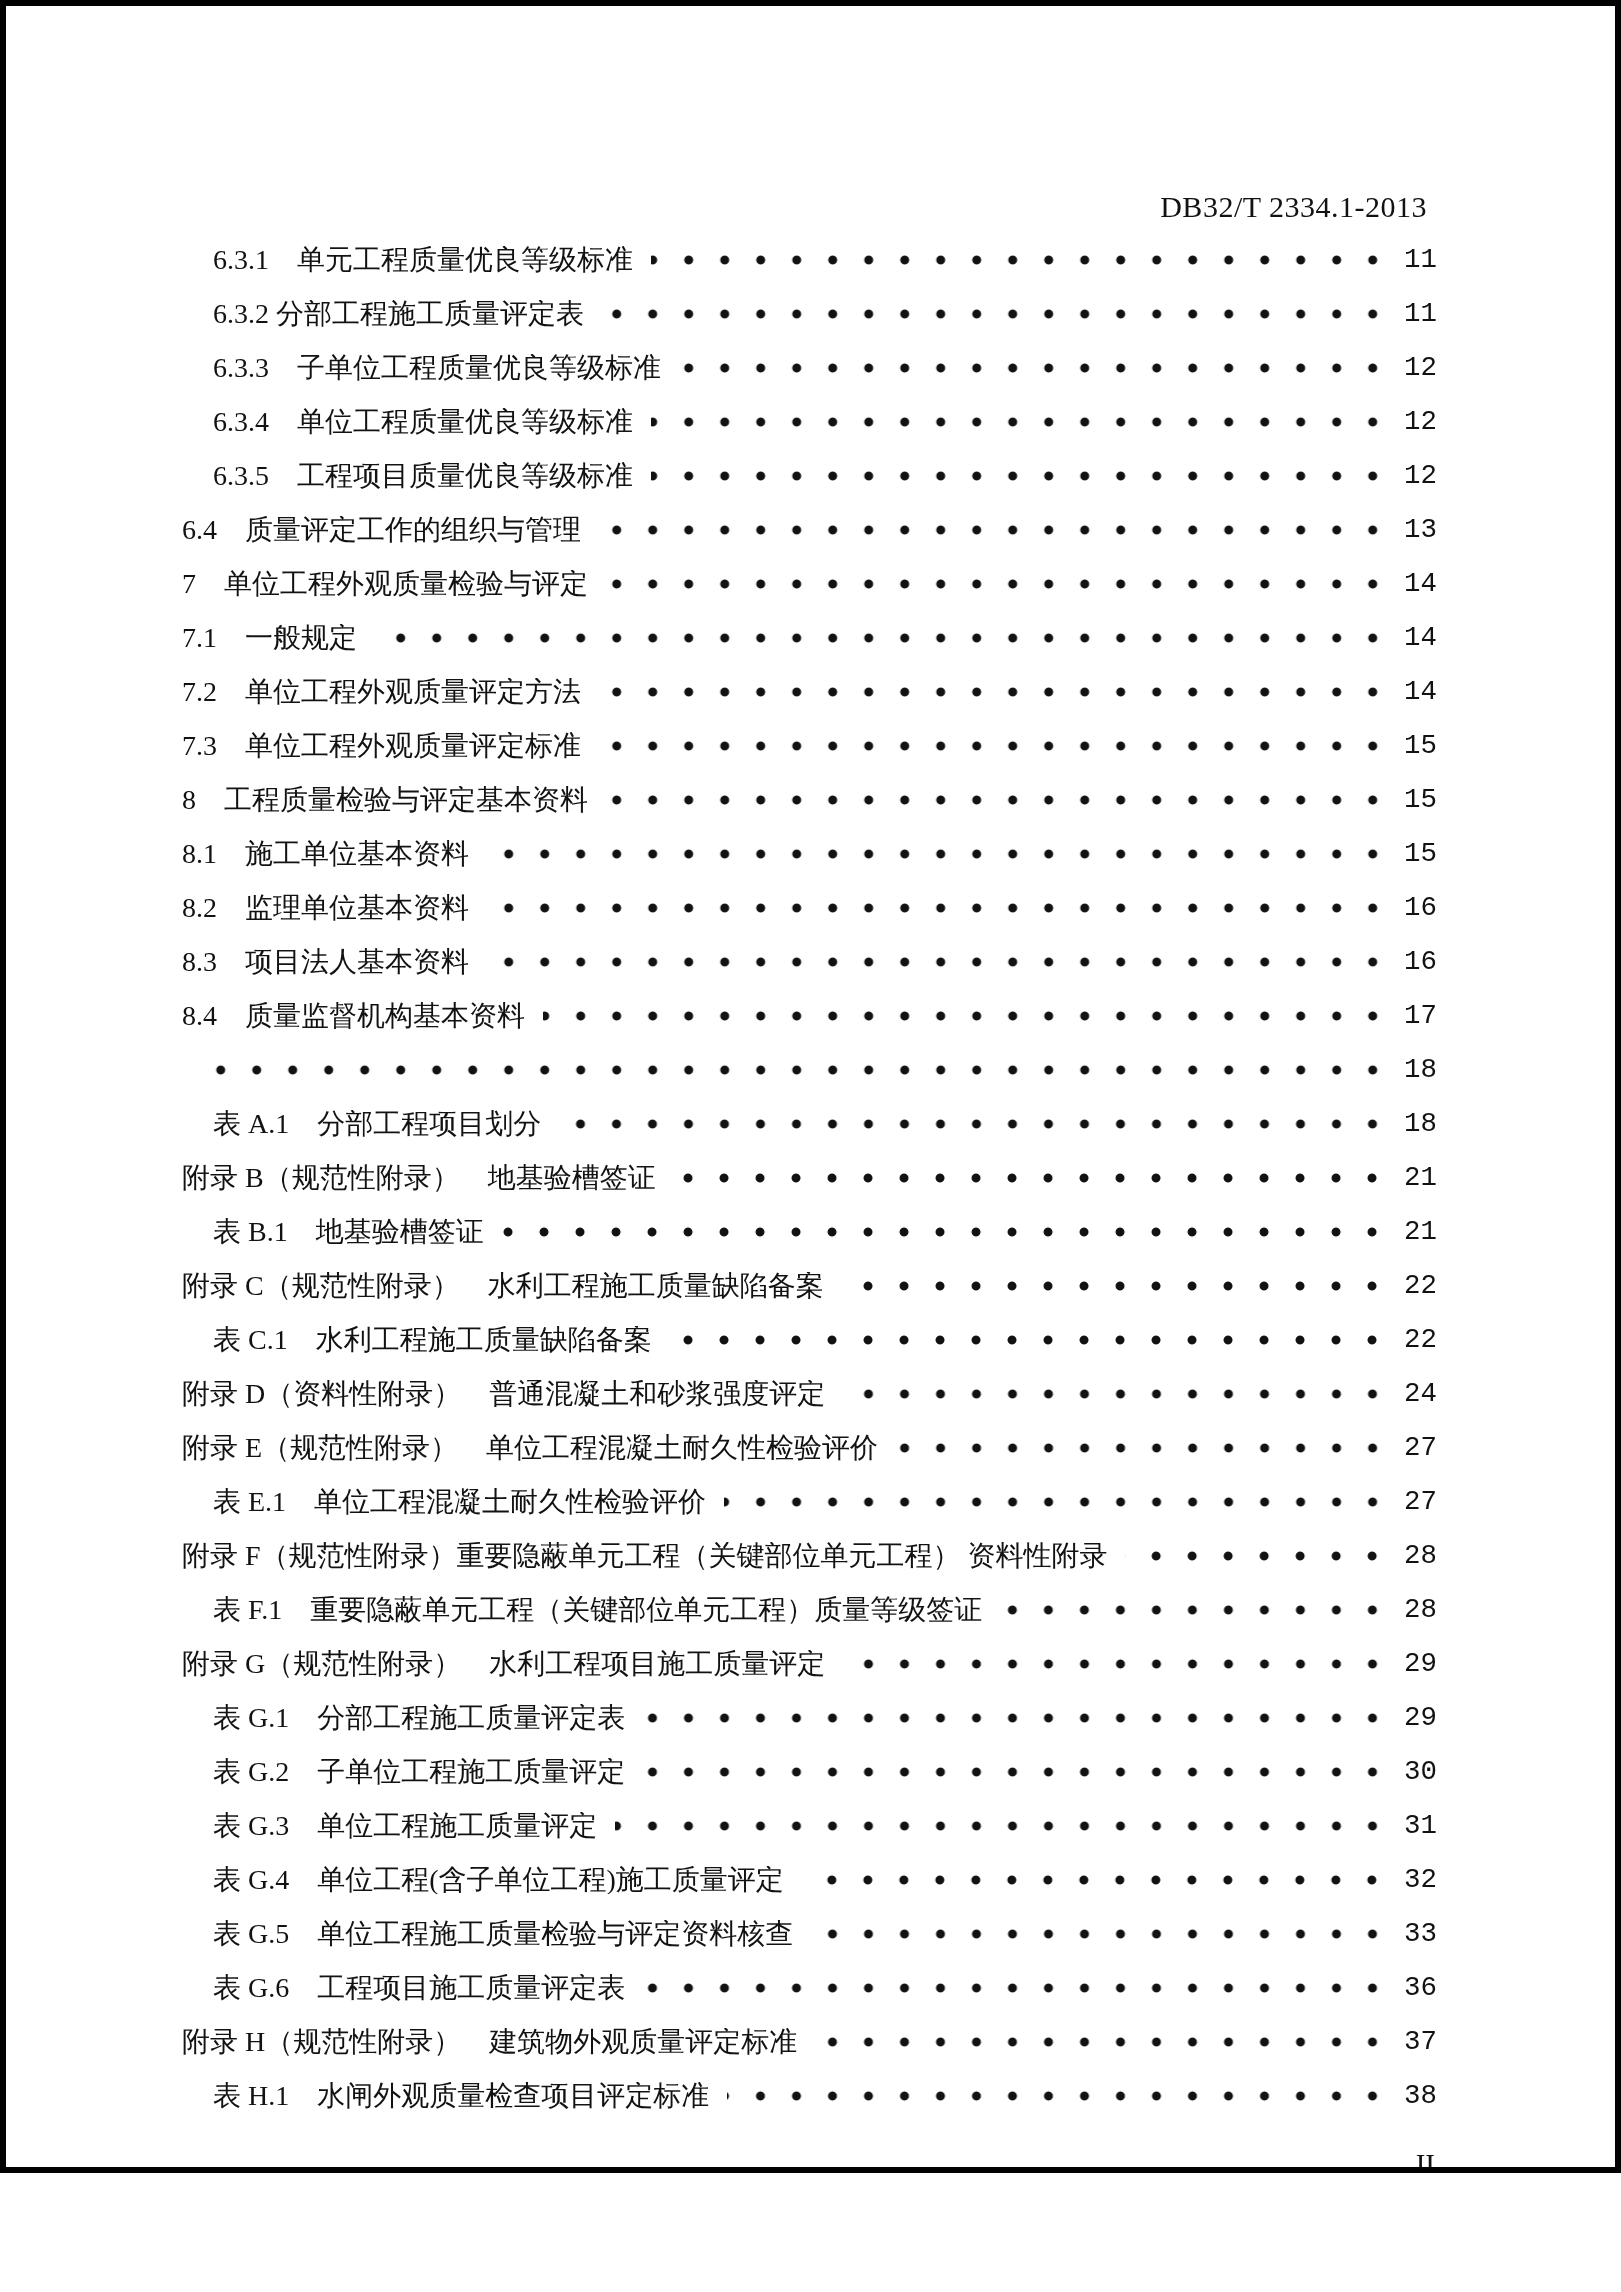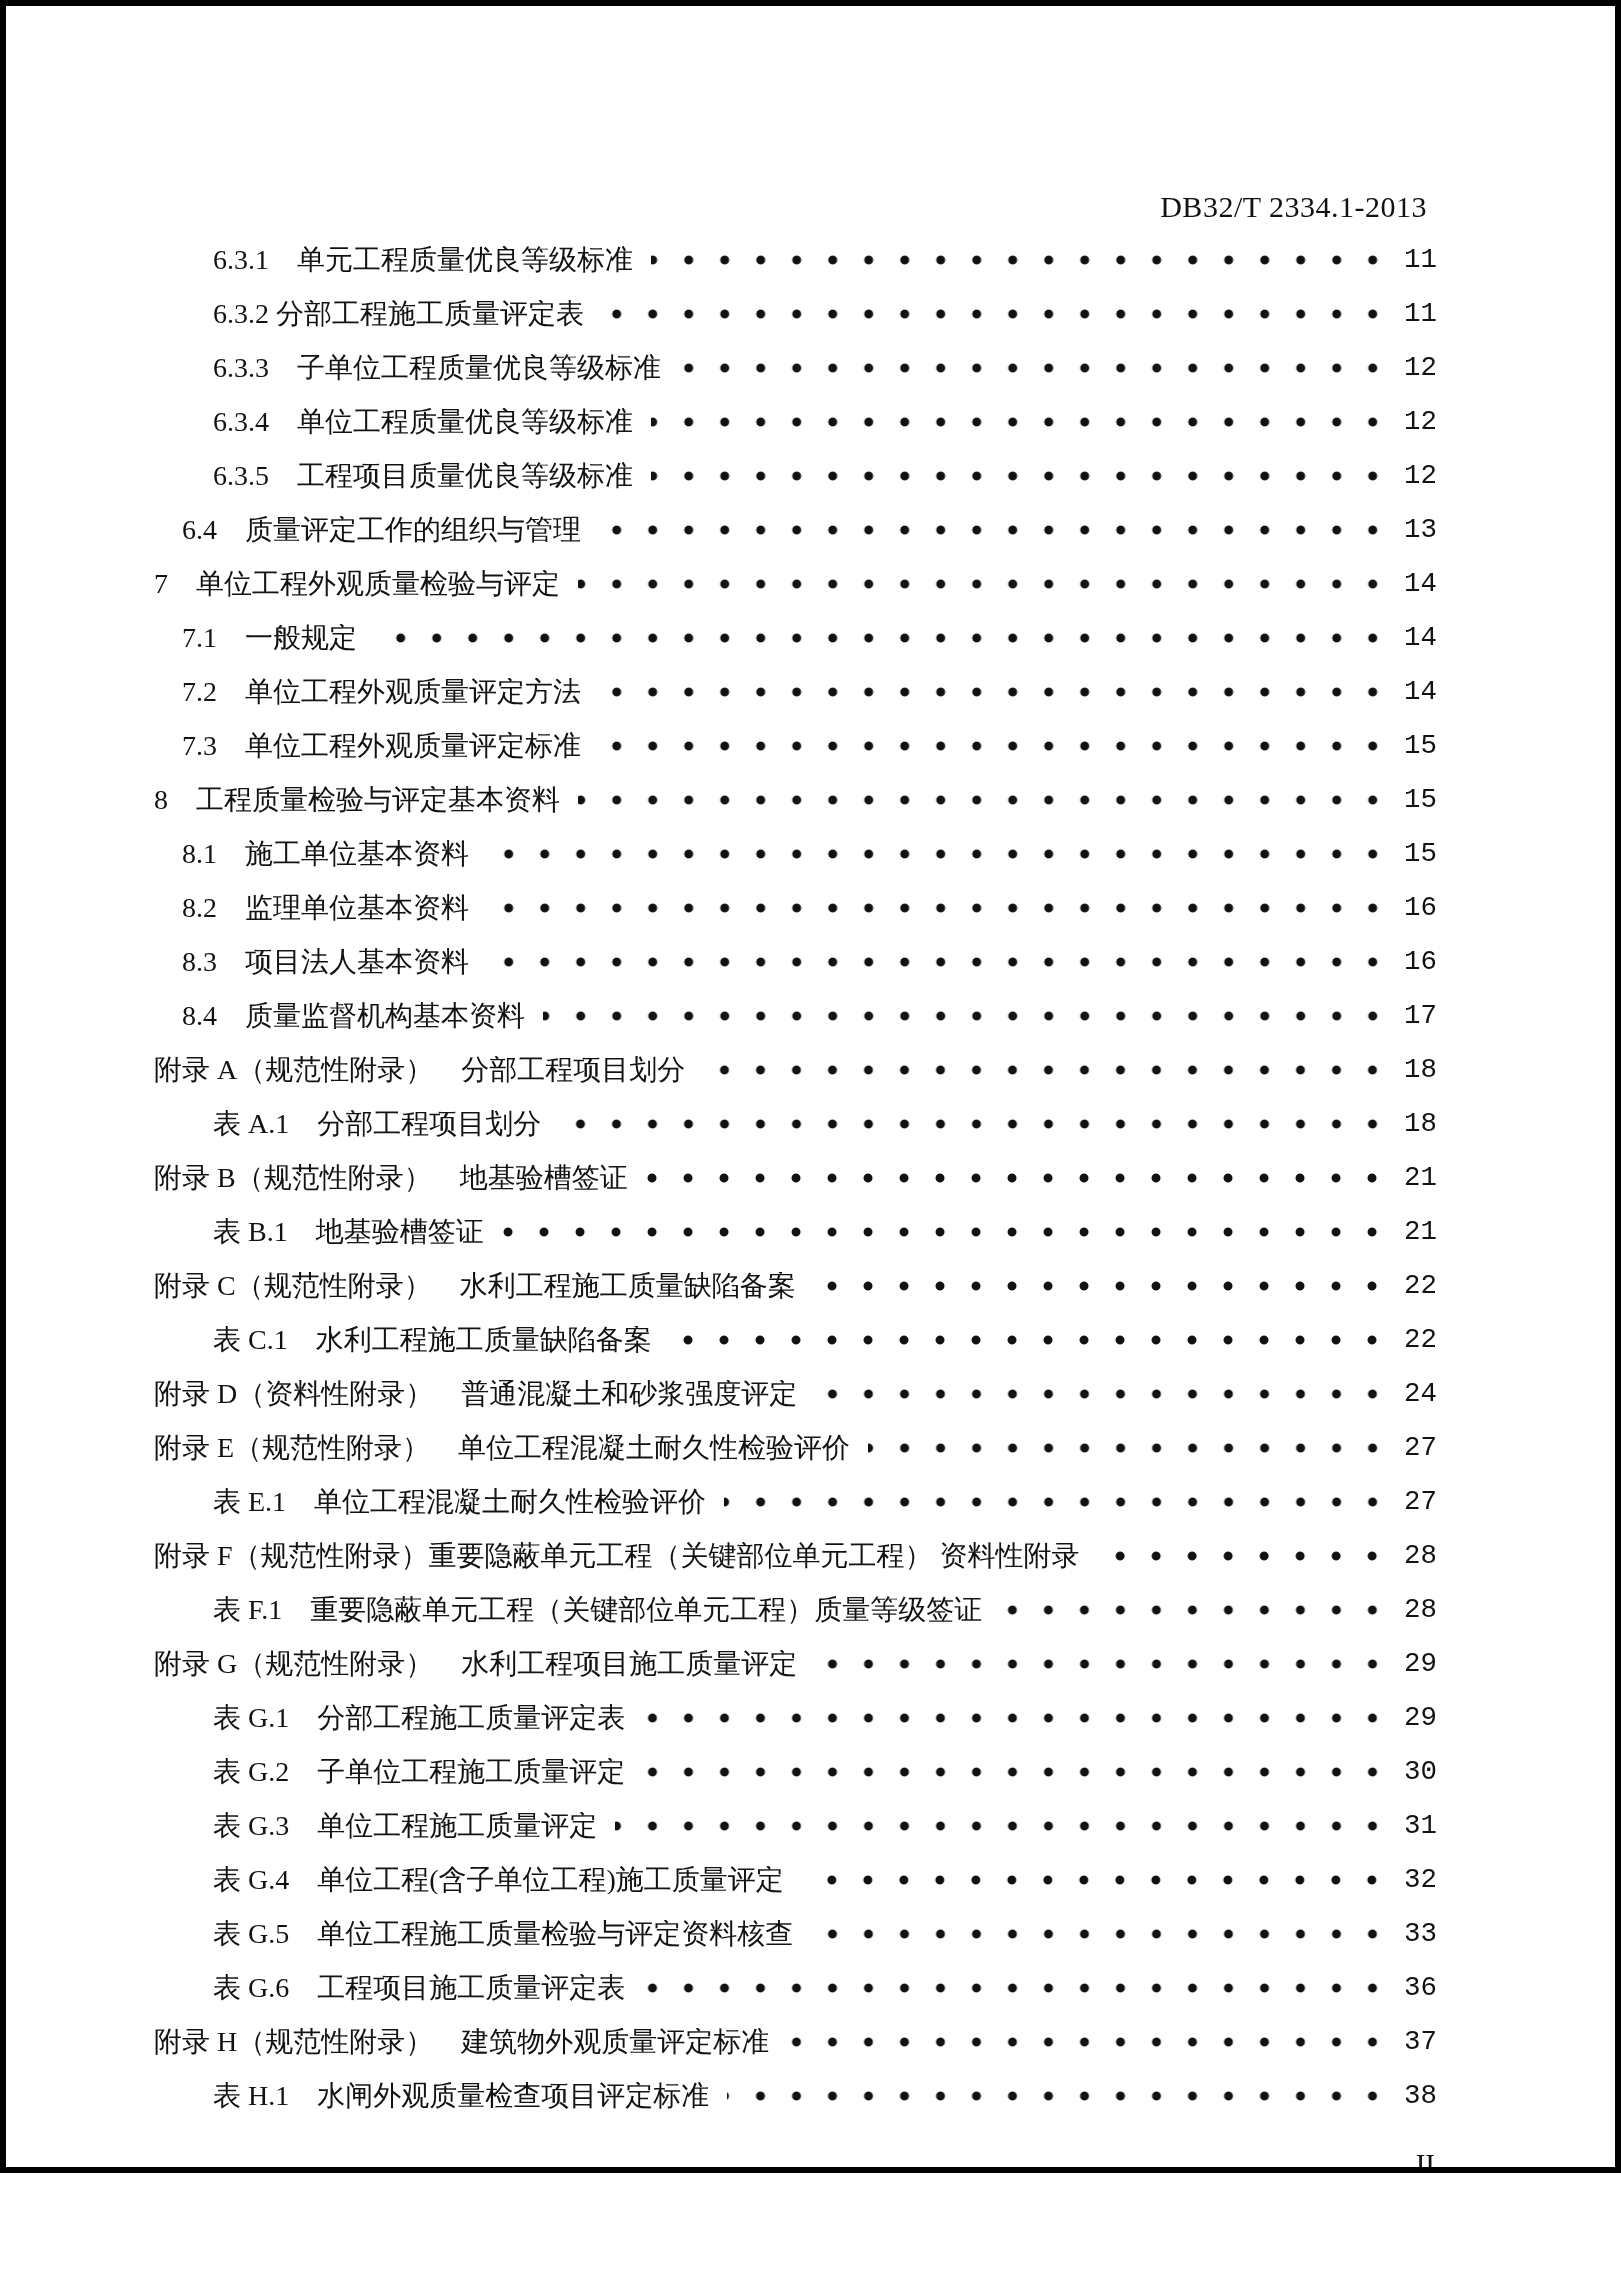--- a/index.html
+++ b/index.html
@@ -32,21 +32,21 @@
     left: 148px;
     right: 166px;
   }
   .toc-row {
     display: flex;
     align-items: center;
     height: 54px;
     font-size: 28px;
     line-height: 1;
   }
-  .toc-row.level-1 { padding-left: 0; }
+  .toc-row.level-1 { padding-left: 0; margin-left: 28px; }
   .toc-row.level-2 { padding-left: 28px; }
   .toc-row.level-3 { padding-left: 59px; }
   .toc-label {
     white-space: nowrap;
     flex: 0 1 auto;
     overflow: hidden;
   }
   .toc-leader {
     flex: 1 1 19.6px;
     min-width: 0;
@@ -151,21 +151,20 @@
         <span class="toc-label">8.3　项目法人基本资料</span>
         <span class="toc-leader"></span>
         <span class="toc-page">16</span>
       </div>
       <div class="toc-row level-2">
         <span class="toc-label">8.4　质量监督机构基本资料</span>
         <span class="toc-leader"></span>
         <span class="toc-page">17</span>
       </div>
       <div class="toc-row level-1">
-        <span class="toc-label">附录 A（规范性附录）　分部工程项目划分</span>
         <span class="toc-leader"></span>
         <span class="toc-page">18</span>
       </div>
       <div class="toc-row level-3">
         <span class="toc-label">表 A.1　分部工程项目划分</span>
         <span class="toc-leader"></span>
         <span class="toc-page">18</span>
       </div>
       <div class="toc-row level-1">
         <span class="toc-label">附录 B（规范性附录）　地基验槽签证</span>

